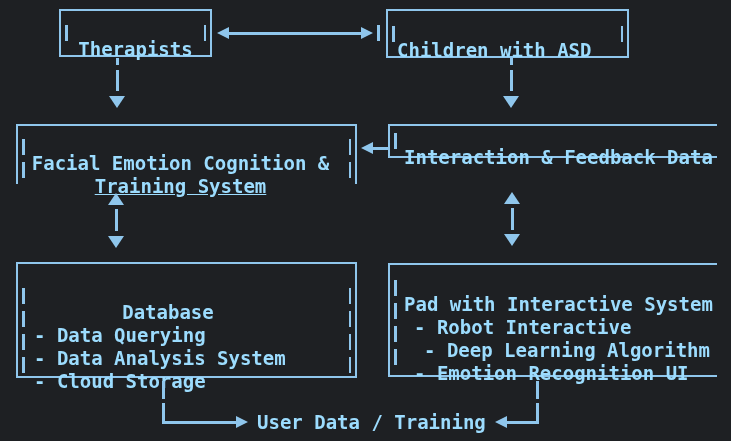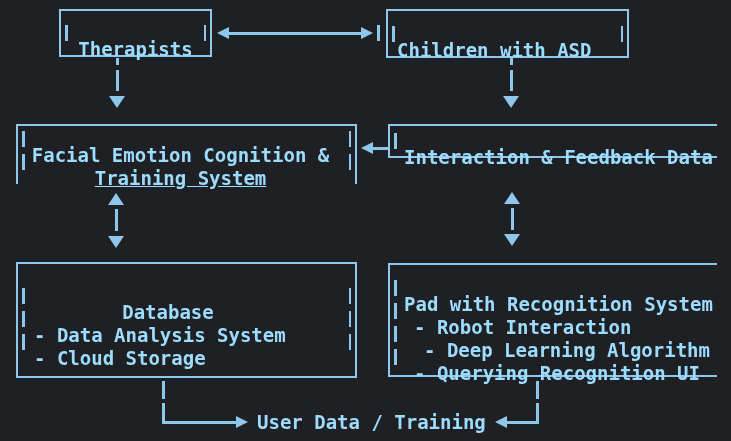--- a/index.html
+++ b/index.html
@@ -45,21 +45,21 @@
   </div>
 
   <div class="box vcenter" style="left:386px;top:9px;width:243px;height:49px;">
     <div class="row">
       <span class="pipe l"></span>
       <span class="cell" style="padding-left:9px;">Children with ASD</span>
       <span class="pipe r"></span>
     </div>
   </div>
 
-  <div class="box no-bottom" style="left:16px;top:124px;width:341px;height:60px;padding-top:1px;">
+  <div class="box no-bottom" style="left:16px;top:124px;width:341px;height:60px;padding-top:9px;">
     <div class="row">
       <span class="pipe l"></span>
       <span class="cell center" style="padding-right:12px;">Facial Emotion Cognition &amp;</span>
       <span class="pipe r"></span>
     </div>
     <div class="row">
       <span class="pipe l"></span>
       <span class="cell center" style="padding-right:12px;text-decoration:underline;">Training System</span>
       <span class="pipe r"></span>
     </div>
@@ -73,46 +73,51 @@
   </div>
 
   <div class="box" style="left:16px;top:262px;width:341px;height:116px;padding-top:20px;">
     <div class="row">
       <span class="pipe l"></span>
       <span class="cell center" style="padding-right:37px;">Database</span>
       <span class="pipe r"></span>
     </div>
     <div class="row">
       <span class="pipe l"></span>
+      <span class="cell" style="padding-left:16px;">- Data Querying</span>
+      <span class="pipe r"></span>
+    </div>
+    <div class="row">
+      <span class="pipe l"></span>
       <span class="cell" style="padding-left:16px;">- Data Analysis System</span>
       <span class="pipe r"></span>
     </div>
     <div class="row">
       <span class="pipe l"></span>
       <span class="cell" style="padding-left:16px;">- Cloud Storage</span>
       <span class="pipe r"></span>
     </div>
   </div>
 
   <div class="box cut-right" style="left:388px;top:263px;width:329px;height:114px;padding-top:11px;">
     <div class="row">
       <span class="pipe l"></span>
-      <span class="cell" style="padding-left:14px;">Pad with Recognition System</span>
+      <span class="cell" style="padding-left:14px;">Pad with Interactive System</span>
     </div>
     <div class="row">
       <span class="pipe l"></span>
-      <span class="cell" style="padding-left:24px;">- Robot Interaction</span>
+      <span class="cell" style="padding-left:24px;">- Robot Interactive</span>
     </div>
     <div class="row">
       <span class="pipe l"></span>
       <span class="cell" style="padding-left:34px;">- Deep Learning Algorithm</span>
     </div>
     <div class="row">
       <span class="pipe l"></span>
-      <span class="cell" style="padding-left:24px;">- Querying Recognition UI</span>
+      <span class="cell" style="padding-left:24px;">- Emotion Recognition UI</span>
     </div>
   </div>
 
   <div class="tri left" style="left:217px;top:27px;"></div>
   <div class="ln" style="left:229px;top:32px;width:132px;height:2.5px;"></div>
   <div class="tri right" style="left:361px;top:27px;"></div>
   <div class="ln" style="left:377px;top:25px;width:2.5px;height:16px;"></div>
 
   <div class="ln" style="left:116px;top:58px;width:2.5px;height:7px;"></div>
   <div class="ln" style="left:116px;top:70px;width:2.5px;height:21px;"></div>

